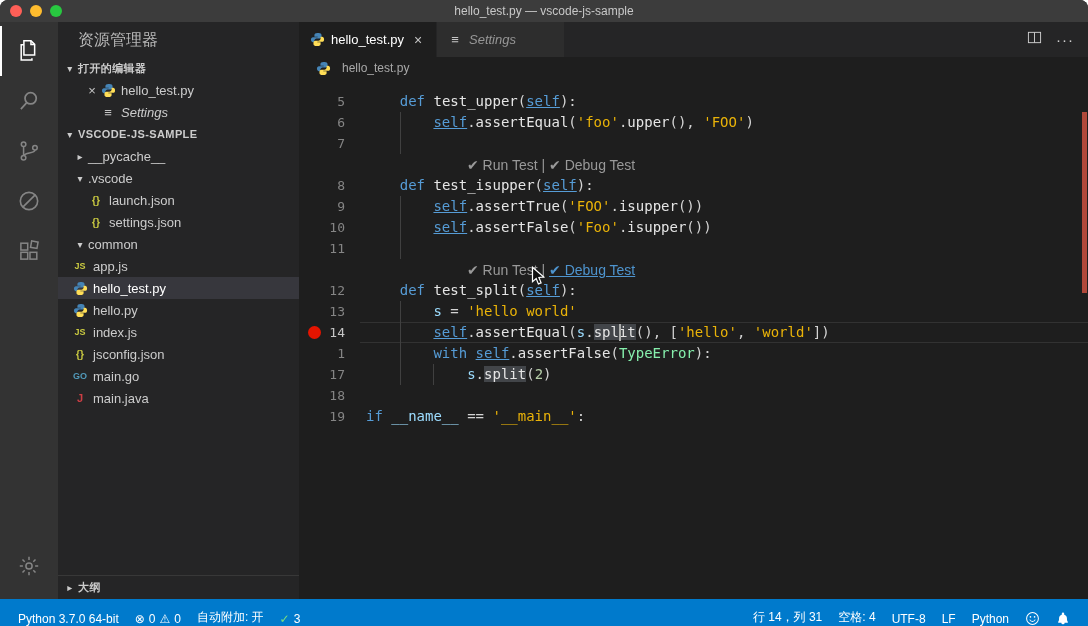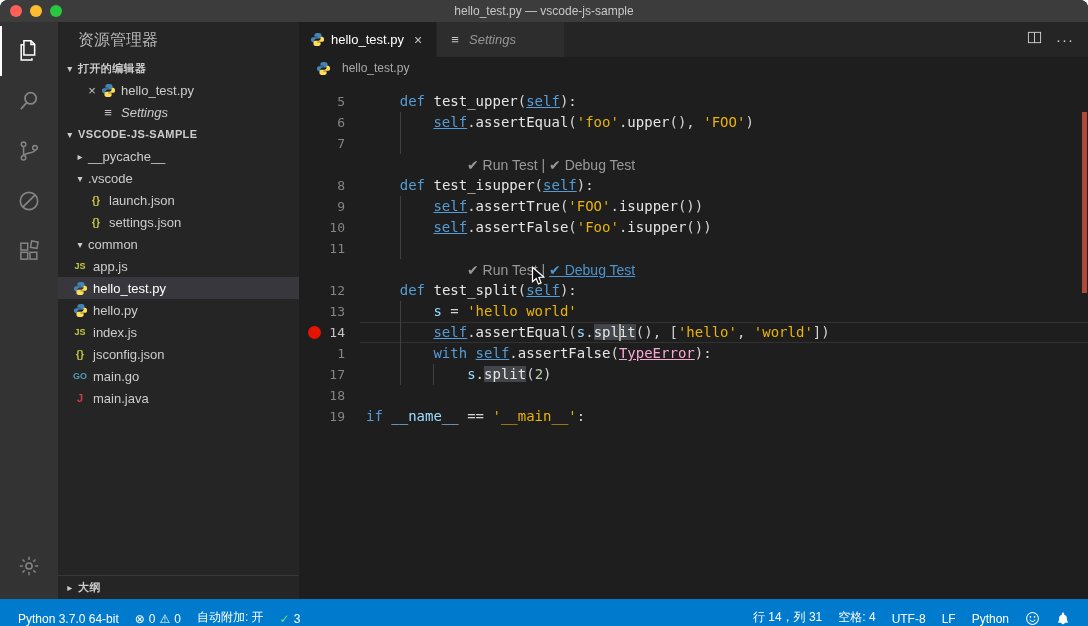--- a/index.html
+++ b/index.html
@@ -72,21 +72,21 @@
     border-top:1px solid #323232; border-bottom:1px solid #323232; pointer-events:none; }
   .gutter { flex:0 0 67px; position:relative; }
   .ln { position:absolute; right:21px; top:0; line-height:21px; font-size:13px; color:#858585;
     font-family:"DejaVu Sans Mono",monospace; }
   .crow.current .ln { color:#c6c6c6; }
   .bp { position:absolute; left:9px; top:4px; width:13px; height:13px; border-radius:50%; background:#e51400; }
   .ccontent { flex:1; white-space:pre; line-height:21px; color:#d4d4d4; position:relative; }
   .tok { display:inline; }
   .pln { color:#d4d4d4; } .kw { color:#569cd6; } .fn { color:#e5e5e5; } .str { color:#eab308; }
   .cmt { color:#6a9955; } .num { color:#b5cea8; } .slf { color:#569cd6;text-decoration:underline; } .var { color:#9cdcfe; }
-  .cls { color:#f9a8d4;text-decoration:underline; }
+  .cls { color:#86efac; }
   .hl { background:rgba(90,95,102,.6); }
   .guide { position:absolute; top:0; bottom:0; width:1px; background:#404040; }
   .caret { position:absolute; top:2px; height:17px; width:2px; background:#aeafad; }
   .lens-content { margin-left:101px; display:flex; align-items:center; height:21px;
     font-family:"Liberation Sans","DejaVu Sans",sans-serif; font-size:14px; color:#999999; }
   .lens-part { white-space:pre; }
   .lens-link { color:#4e94ce; text-decoration:underline; }
 
   .overview-marker { position:absolute; right:1px; top:90px; width:5px; height:181px;
     background:#b1483a; }

